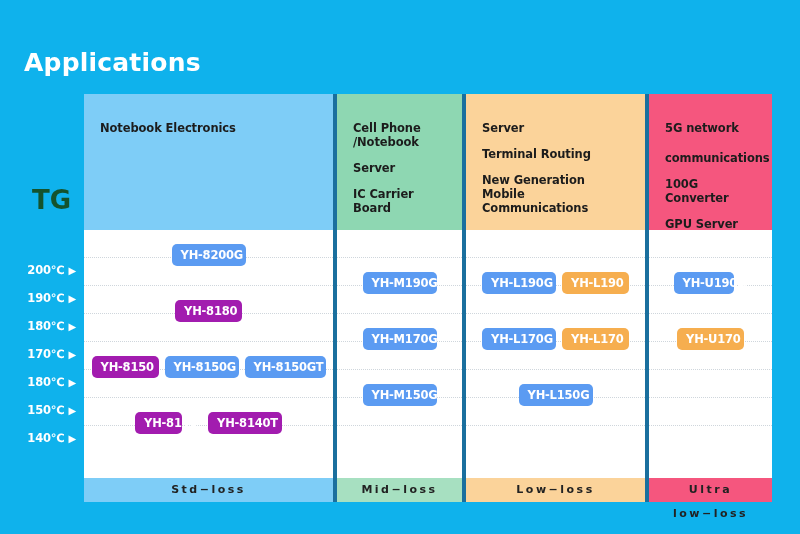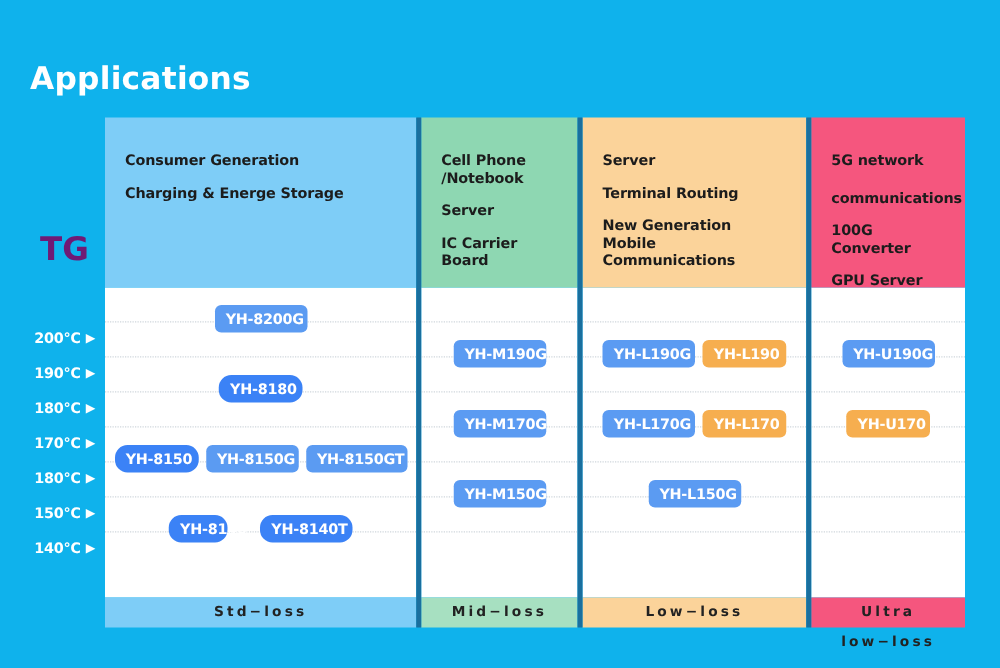--- a/index.html
+++ b/index.html
@@ -26,21 +26,21 @@
     letter-spacing: 0.2px;
   }
 
   
   #tg-label {
     position: absolute;
     left: 32px;
     top: 185px;
     font-size: 26px;
     font-weight: bold;
-    color: #701a75;
+    color: #14532d;
   }
 
   
   #temp-axis {
     position: absolute;
     left: 0px;
     top: 243px;
     width: 84px;
     height: 238px;
   }
@@ -151,21 +151,21 @@
     font-size: 11.5px;
     font-weight: bold;
     text-align: center;
     white-space: nowrap;
     padding: 0 9px;
     box-sizing: border-box;
     letter-spacing: -0.2px;
     z-index: 4;
   }
   .pill.blue   { background: #5b9bf2; }
-  .pill.green  { background: #3b82f6; border-radius: 10px; }
+  .pill.green  { background: #a21caf; }
   .pill.orange { background: #f6ae4f; }
 </style>
 </head>
 <body>
 
 <div id="app-title">Applications</div>
 <div id="tg-label">TG</div>
 
 <div id="temp-axis">
     <div class="temp-tick" style="top: 19px;"><span>200℃</span><span class="arrow">▶</span></div>
@@ -173,22 +173,21 @@
     <div class="temp-tick" style="top: 75px;"><span>180℃</span><span class="arrow">▶</span></div>
     <div class="temp-tick" style="top: 103px;"><span>170℃</span><span class="arrow">▶</span></div>
     <div class="temp-tick" style="top: 131px;"><span>180℃</span><span class="arrow">▶</span></div>
     <div class="temp-tick" style="top: 159px;"><span>150℃</span><span class="arrow">▶</span></div>
     <div class="temp-tick" style="top: 187px;"><span>140℃</span><span class="arrow">▶</span></div>
   </div>
 
 <div id="chart">
     <div class="column" style="left: 0px; width: 249px;">
       <div class="col-header" style="background: rgb(126, 205, 247);">
-        <div class="hline">Consumer Generation</div>
-        <div class="hline">Charging &amp; Energe Storage</div>
+        <div class="hline">Notebook Electronics</div>
       </div>
       <div class="col-body">
         <div class="gridline" style="top: 27px;"></div>
         <div class="gridline" style="top: 55px;"></div>
         <div class="gridline" style="top: 83px;"></div>
         <div class="gridline" style="top: 111px;"></div>
         <div class="gridline" style="top: 139px;"></div>
         <div class="gridline" style="top: 167px;"></div>
         <div class="gridline" style="top: 195px;"></div>
         <div class="pill green" style="left: 51px; width: 47px; top: 182px; text-align: right;">YH-8140</div>
@@ -254,20 +253,20 @@
       </div>
       <div class="col-body">
         <div class="gridline" style="top: 27px;"></div>
         <div class="gridline" style="top: 55px;"></div>
         <div class="gridline" style="top: 83px;"></div>
         <div class="gridline" style="top: 111px;"></div>
         <div class="gridline" style="top: 139px;"></div>
         <div class="gridline" style="top: 167px;"></div>
         <div class="gridline" style="top: 195px;"></div>
         <div class="pill orange" style="left: 28px; width: 67px; top: 98px;">YH-U170</div>
-        <div class="pill blue" style="left: 24.5px; width: 74px; top: 42px;">YH-U190G</div>
+        <div class="pill blue" style="left: 24.5px; width: 60px; top: 42px;">YH-U190G</div>
       </div>
       <div class="col-footer" style="background: rgb(245, 86, 126);">Ultra low−loss</div>
     </div>
     <div class="col-divider" style="left: 249px; background: rgb(26, 111, 158);"></div>
     <div class="col-divider" style="left: 378px; background: rgb(26, 111, 158);"></div>
     <div class="col-divider" style="left: 561px; background: rgb(26, 111, 158);"></div>
   </div>
 
 </body></html>

